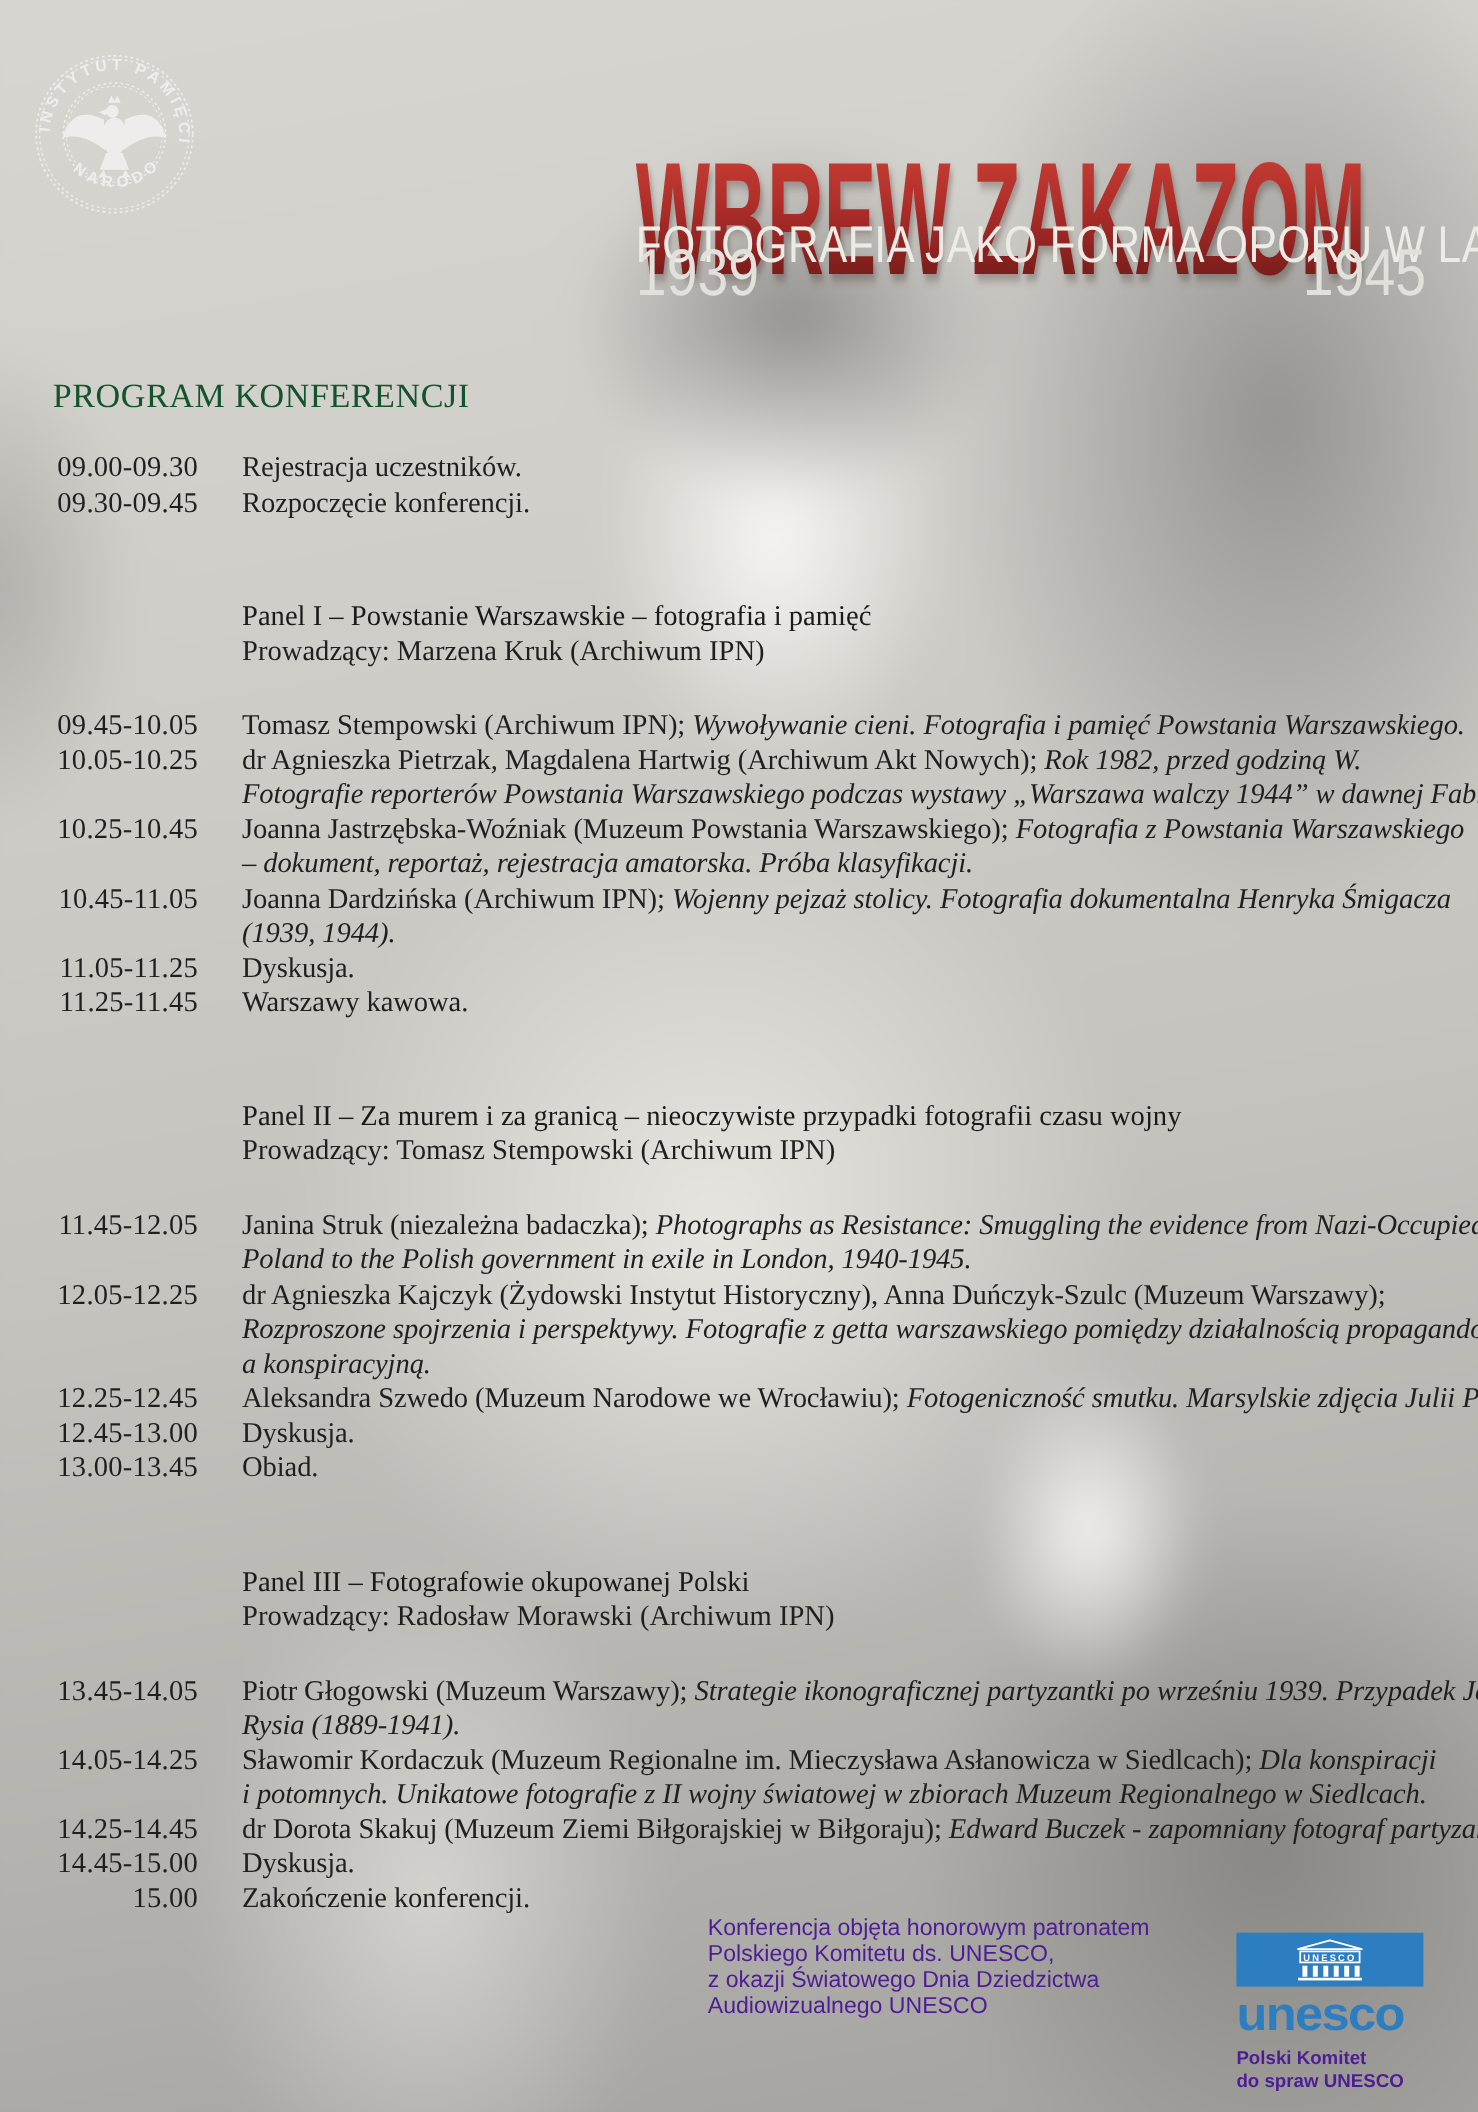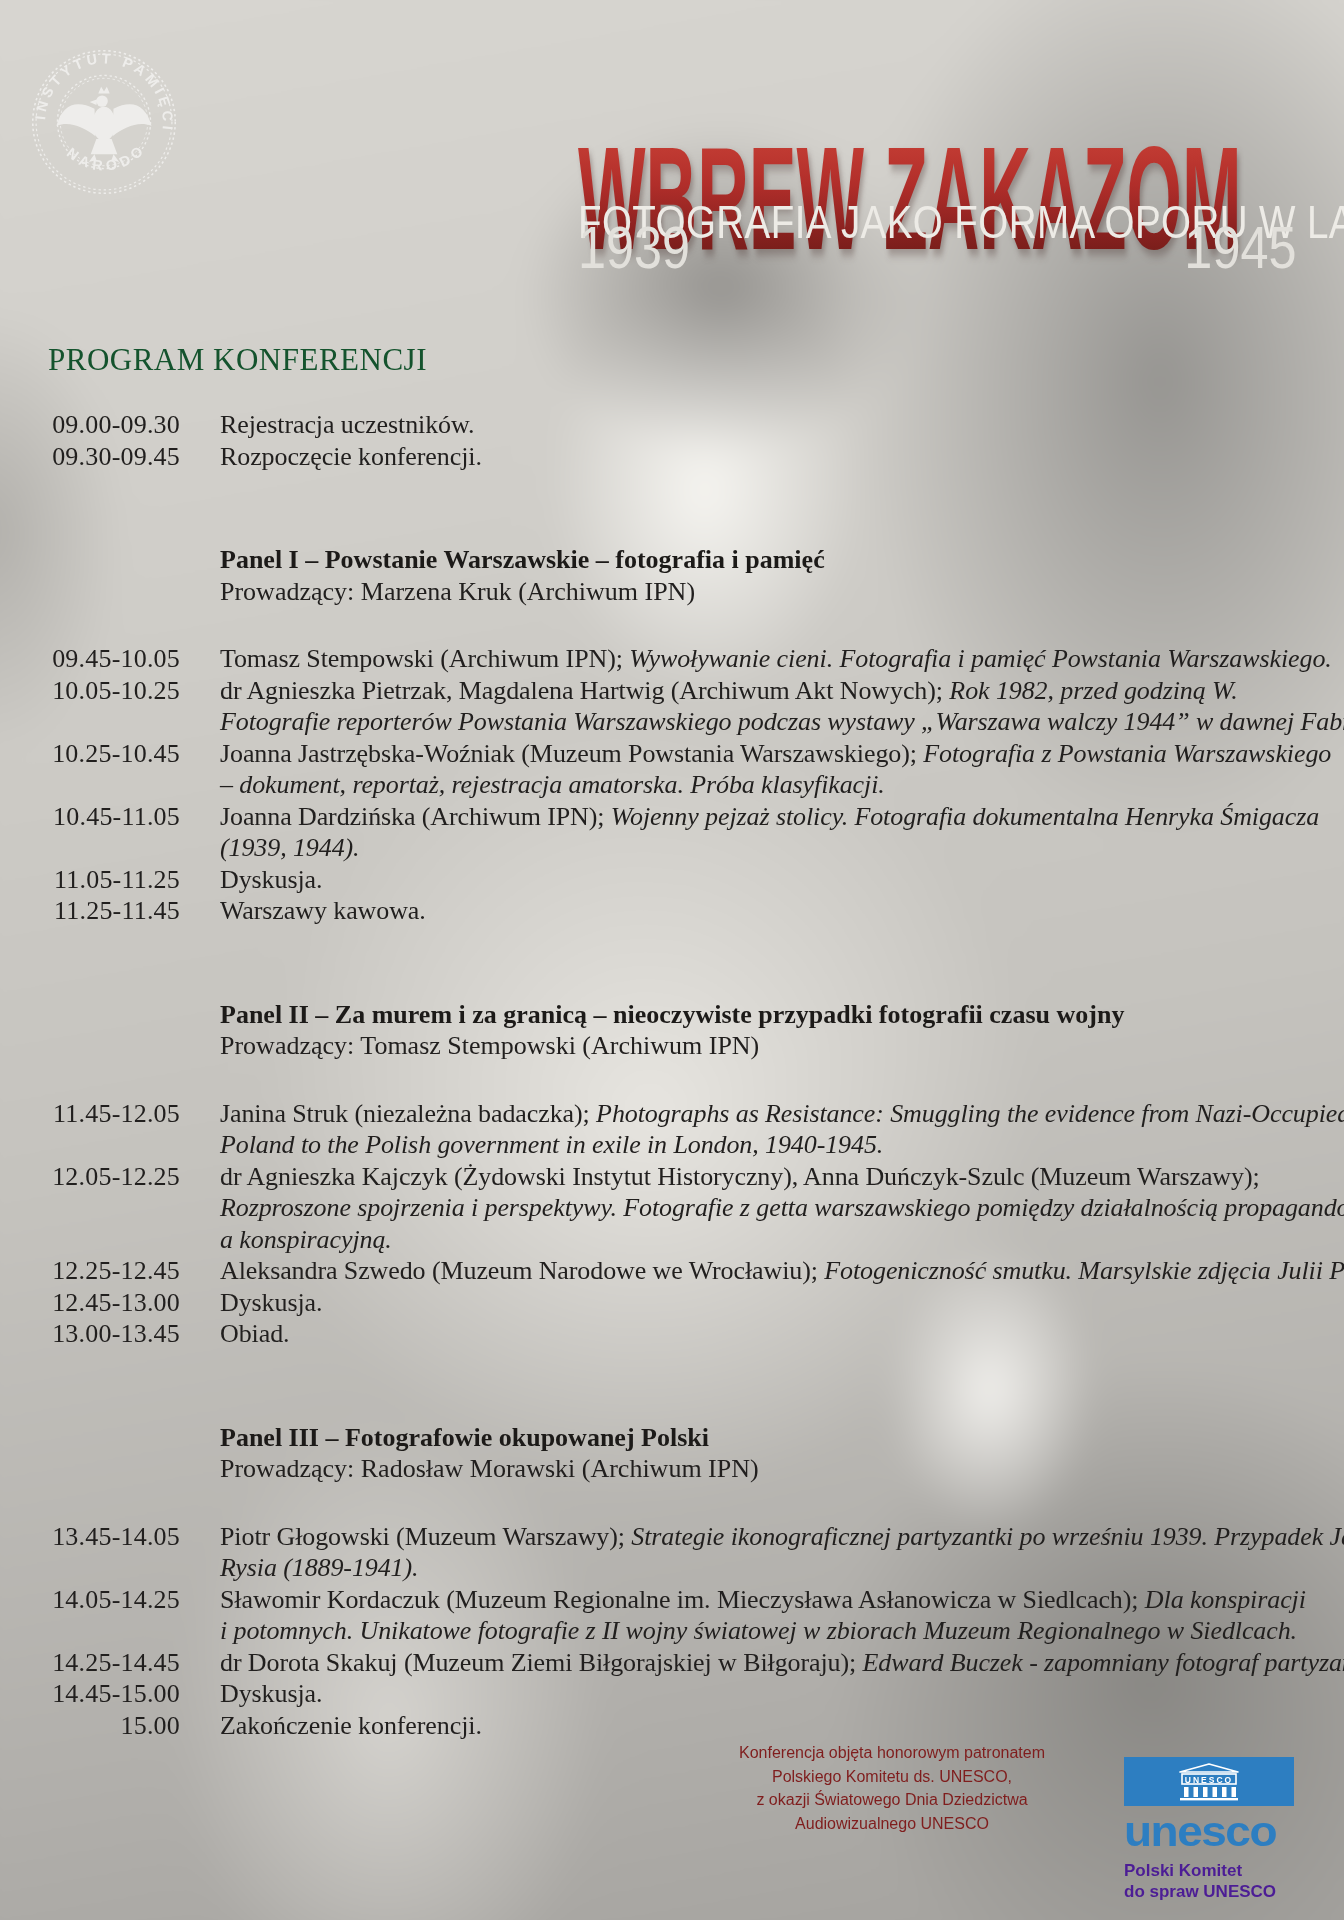--- a/index.html
+++ b/index.html
@@ -46,25 +46,25 @@
   .program-heading{
     position:absolute;left:48px;top:342px;z-index:2;
     font-size:31px;letter-spacing:.5px;color:#14532d;font-weight:400;
   }
   .program-list{position:absolute;left:48px;top:409px;width:1256px;z-index:2;}
   .row{display:grid;grid-template-columns:132px 1fr;column-gap:40px;font-size:26px;line-height:31.5px;}
   .time{text-align:right;white-space:nowrap;letter-spacing:.2px;}
   .line{white-space:nowrap;letter-spacing:-.1px;}
   .italic{font-style:italic;}
   .panel{margin-top:72px;margin-bottom:36px;}
-  .panel-title{font-weight:700;white-space:nowrap;color:#1c1a18;}
+  .panel-title{font-weight:400;white-space:nowrap;color:#1c1a18;}
   .panel-moderator{white-space:nowrap;}
   .patronage{
-    position:absolute;top:1741px;right:299px;z-index:2;text-align:center;
-    font-family:"Liberation Sans",sans-serif;font-size:16px;line-height:23.5px;color:#7f1d1d;
+    position:absolute;top:1741px;right:299px;z-index:2;text-align:left;
+    font-family:"Liberation Sans",sans-serif;font-size:21px;line-height:23.5px;color:#4c1d95;
   }
   .unesco{position:absolute;left:1124px;top:1757px;width:170px;z-index:2;font-family:"Liberation Sans",sans-serif;}
   .unesco-rect{width:170px;height:49px;background:#2d7ec1;display:flex;align-items:center;justify-content:center;}
   .unesco-word{
     font-weight:700;font-size:46px;line-height:1;letter-spacing:-1.5px;color:#2d7ec1;
     margin-top:3px;transform:scaleY(.94);transform-origin:top left;
   }
   .unesco-committee{font-weight:700;font-size:17px;line-height:21px;color:#4c1d95;margin-top:5px;}
 </style>
 </head>

